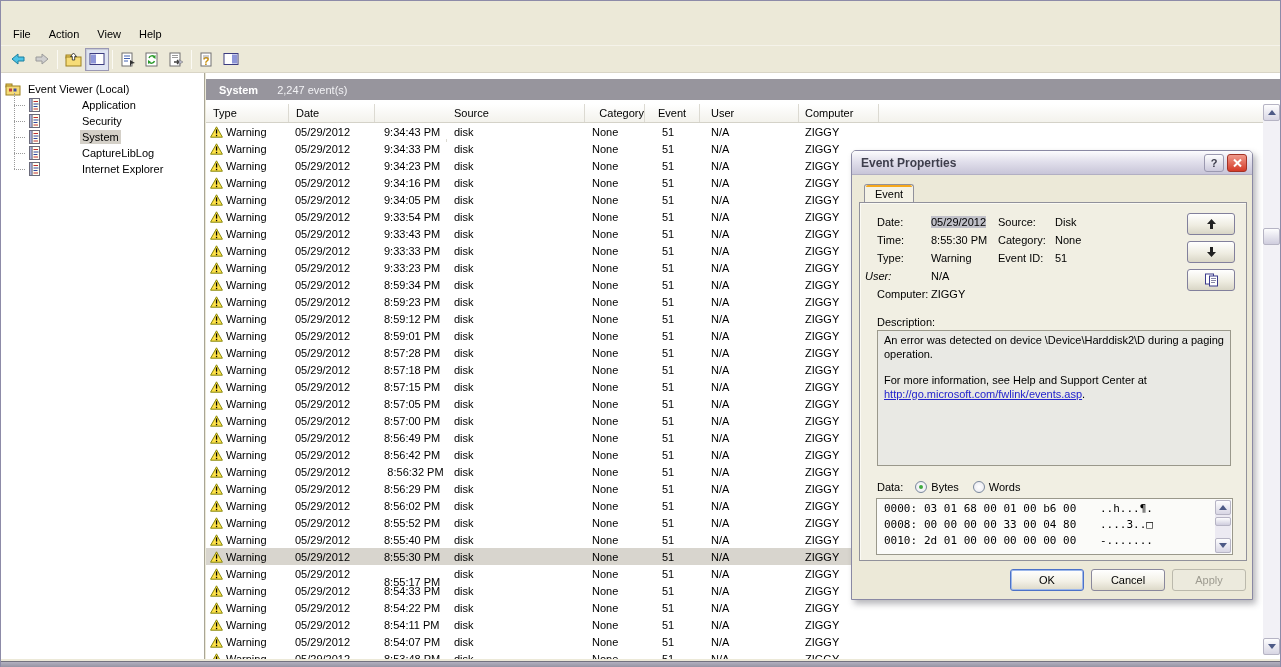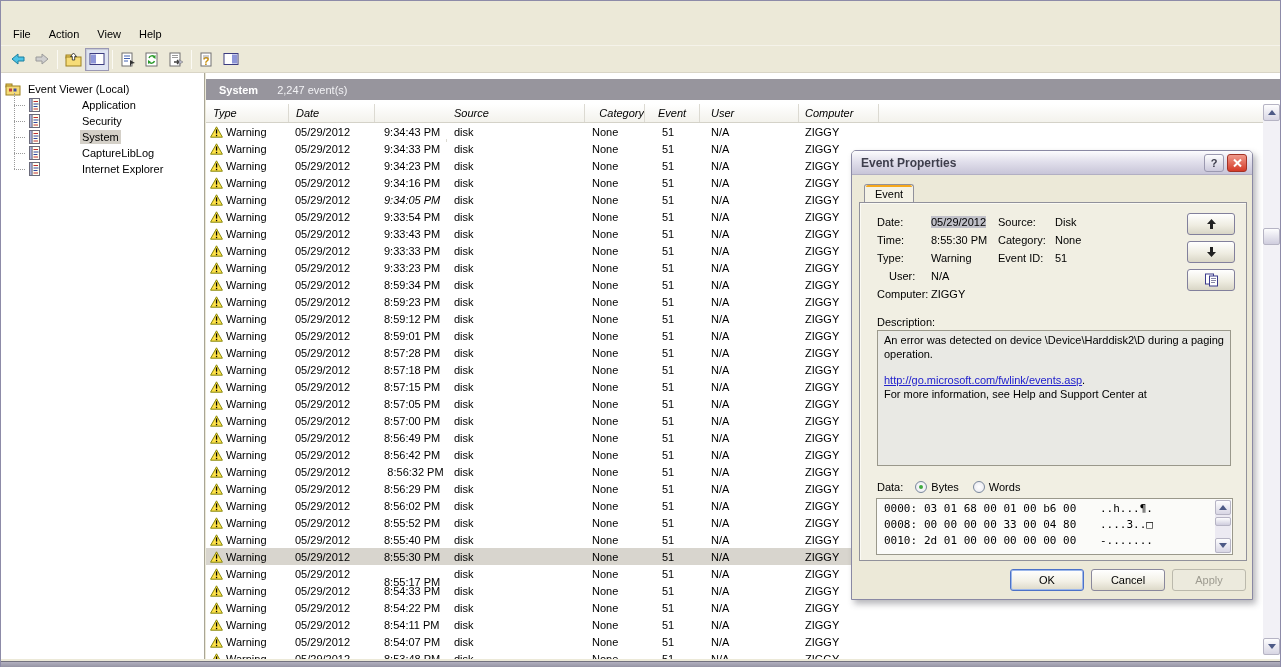--- a/index.html
+++ b/index.html
@@ -40,21 +40,21 @@
   .tree-item::before { content:''; position:absolute; left:0; top:8px; width:11px; border-top:1px dotted #9a9a9a; }
   .tree-item.sel .lbl { background:#d4d0c8; }
 
   .content { position:absolute; left:205px; top:72px; right:0; bottom:7px; background:#fff; }
   .panel-header { position:absolute; left:0; right:0; top:6px; height:21px; background:#97959d; color:#fff; display:flex; align-items:center; }
   .ph-title { font-weight:bold; margin-left:13px; }
   .ph-count { margin-left:19px; color:#f2f2f5; }
 
   .listview { position:absolute; left:0; right:0; top:31px; bottom:0; background:#fff; }
   .cols { display:flex; height:19px; background:linear-gradient(#ffffff,#f3f2ec); border-bottom:1px solid #d4d2c8; }
-  .col { border-right:1px solid #dcdad2; padding-top:3px; overflow:hidden; white-space:nowrap;font-style:italic; }
+  .col { border-right:1px solid #dcdad2; padding-top:3px; overflow:hidden; white-space:nowrap; }
   .col.fill { flex:1; border-right:none; }
   .rows { position:absolute; left:0; top:19px; right:17px; bottom:0; overflow:hidden; }
   .lrow { display:flex; height:17px; align-items:center; white-space:nowrap; }
   .lrow .cell { overflow:hidden; height:17px; display:flex; align-items:center; }
   .lrow.sel .cell { background:#d8d5ce; }
   .cell .txt { margin-left:0; }
   .type-cell svg { margin:0 3px 0 0; }
 
   
   .vscroll { position:absolute; right:0; top:0; width:17px; bottom:4px; background:#f2f1f6; }
@@ -420,21 +420,21 @@
   <svg width="13" height="12" viewBox="0 0 13 12">
     <polygon points="6.5,0.8 12.4,11.2 0.6,11.2" fill="#ffe24a" stroke="#86860a" stroke-width="1"></polygon>
     <rect x="5.9" y="3.4" width="1.3" height="4.2" fill="#000"></rect>
     <rect x="5.9" y="8.8" width="1.3" height="1.4" fill="#000"></rect>
   </svg>
 <span class="txt">Warning</span>
             </span>
             <span class="cell" style="width: 86px; padding-left: 6px;">
               <span class="txt">05/29/2012</span>
             </span>
-            <span class="cell" style="width: 72px; padding-left: 9px; font-style: italic;">
+            <span class="cell" style="width: 72px; padding-left: 9px;">
               <span class="txt">9:34:05 PM</span>
             </span>
             <span class="cell" style="width: 138px; padding-left: 7px;">
               <span class="txt">disk</span>
             </span>
             <span class="cell" style="width: 60px; padding-left: 7px;">
               <span class="txt">None</span>
             </span>
             <span class="cell" style="width: 55px; padding-left: 17px;">
               <span class="txt">51</span>
@@ -1325,21 +1325,21 @@
   <span class="fld" style="left:25px; top:83px;">Time:</span>
   <span class="fld" style="left:79px; top:83px;">8:55:30 PM</span>
   <span class="fld" style="left:146px;top:83px;">Category:</span>
   <span class="fld" style="left:203px;top:83px;">None</span>
 
   <span class="fld" style="left:25px; top:101px;">Type:</span>
   <span class="fld" style="left:79px; top:101px;">Warning</span>
   <span class="fld" style="left:146px;top:101px;">Event ID:</span>
   <span class="fld" style="left:203px;top:101px;">51</span>
 
-  <span class="fld" style="left:37px; top:119px;">User:</span>
+  <span class="fld" style="left:13px; top:119px;font-style:italic;">User:</span>
   <span class="fld" style="left:79px; top:119px;">N/A</span>
 
   <span class="fld" style="left:25px; top:137px;">Computer:</span>
   <span class="fld" style="left:79px; top:137px;">ZIGGY</span>
 
   <span class="spin-btn" style="top:62px;">
     <svg width="11" height="12" viewBox="0 0 11 12">
         <path d="M5.5 1 L10 6 H7 V11 H4 V6 H1 Z" fill="#202020"></path>
       </svg>
   </span>
@@ -1355,22 +1355,22 @@
       <line x1="7" y1="5.5" x2="12" y2="5.5" stroke="#8888a8"></line>
         <line x1="7" y1="7.5" x2="12" y2="7.5" stroke="#8888a8"></line>
         <line x1="7" y1="9.5" x2="11" y2="9.5" stroke="#8888a8"></line>
     </svg>
   </span>
 
   <span class="fld desc-label">Description:</span>
   <div class="desc-box">
     <div>An error was detected on device \Device\Harddisk2\D during a paging operation.</div>
     <div class="gap"></div>
+    <div>For more information, see Help and Support Center at</div>
     <div><a href="#">http://go.microsoft.com/fwlink/events.asp</a><span>.</span></div>
-    <div>For more information, see Help and Support Center at</div>
   </div>
 
   <div class="data-row">
     <span style="margin-right:12px;">Data:</span>
     <span class="radio checked"></span>
     <span class="radio-lbl">Bytes</span>
     <span class="radio"></span>
     <span class="radio-lbl">Words</span>
   </div>
 

